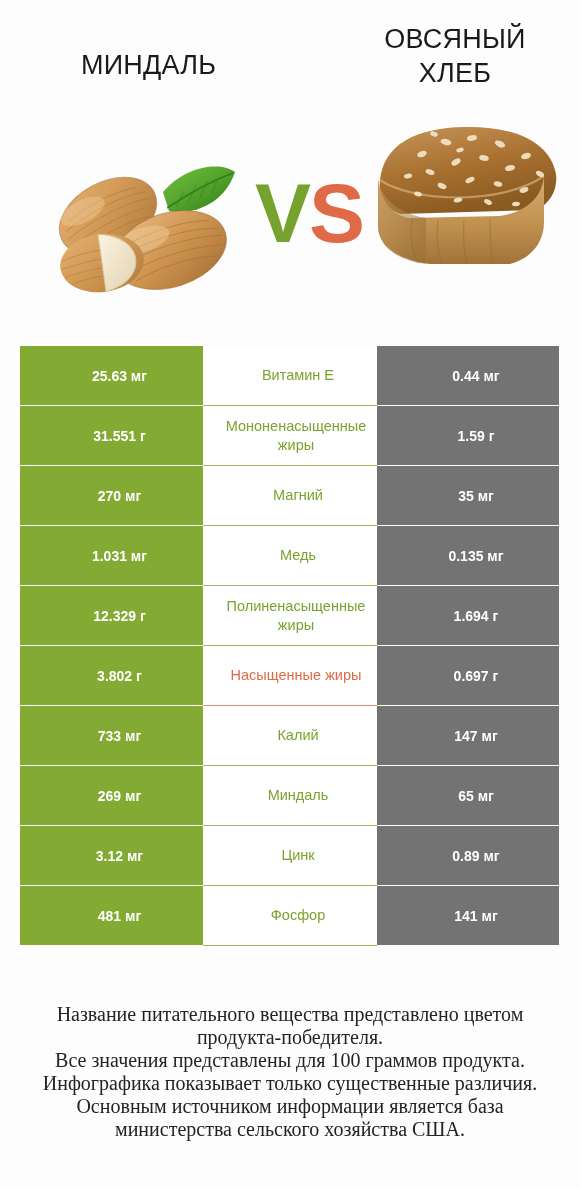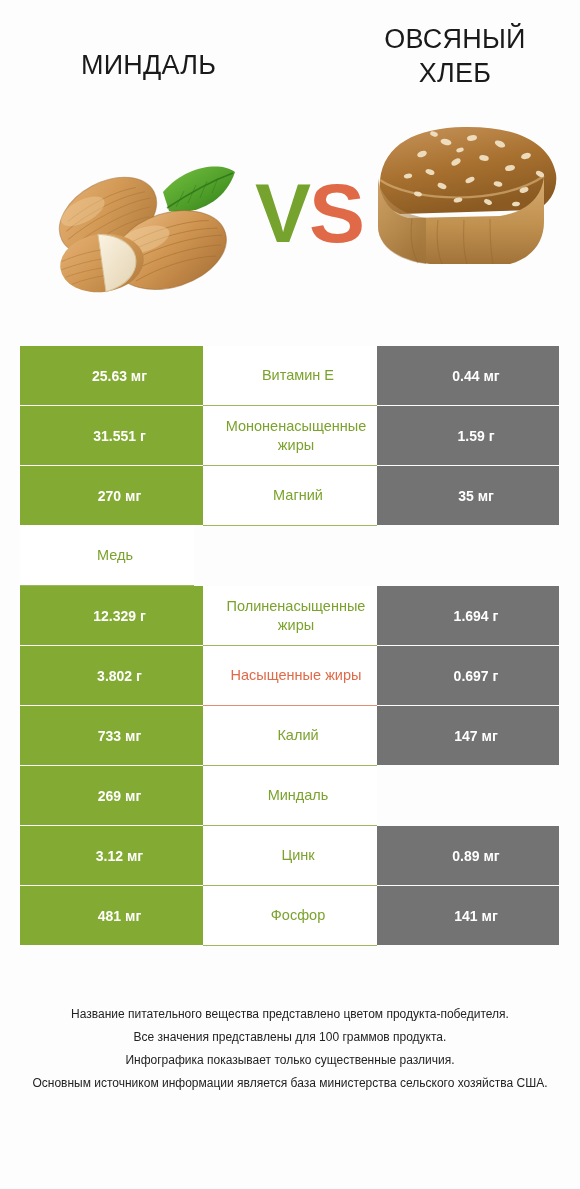--- a/index.html
+++ b/index.html
@@ -155,24 +155,25 @@
   }
 
   
   .footer {
     position: absolute;
     left: 24px;
     top: 1003px;
     width: 532px;
     text-align: center;
     color: #232323;
-    font-size: 12px;
+    font-size: 20px;
     line-height: 23px;
     font-weight: 400;
     white-space: pre-line;
+    font-family: Liberation Serif, serif;
   }
 </style>
 </head>
 <body>
 
 <div class="page">
 
   <div class="header">
 
     <div class="title title-left">Миндаль</div>
@@ -331,23 +332,25 @@
         <div class="cell cell-right">1.59 г</div>
       </div>
       <div class="row">
         <div class="cell cell-left">270 мг</div>
         <div class="cell cell-mid green">
           <span class="label">Магний</span>
         </div>
         <div class="cell cell-right">35 мг</div>
       </div>
       <div class="row">
+        <div class="cell cell-left">1.031 мг</div>
         <div class="cell cell-mid green">
           <span class="label">Медь</span>
         </div>
+        <div class="cell cell-right">0.135 мг</div>
       </div>
       <div class="row">
         <div class="cell cell-left">12.329 г</div>
         <div class="cell cell-mid green">
           <span class="label wrap">Полиненасыщенные жиры</span>
         </div>
         <div class="cell cell-right">1.694 г</div>
       </div>
       <div class="row">
         <div class="cell cell-left">3.802 г</div>
@@ -361,20 +364,21 @@
         <div class="cell cell-mid green">
           <span class="label">Калий</span>
         </div>
         <div class="cell cell-right">147 мг</div>
       </div>
       <div class="row">
         <div class="cell cell-left">269 мг</div>
         <div class="cell cell-mid green">
           <span class="label">Миндаль</span>
         </div>
+        <div class="cell cell-right">65 мг</div>
       </div>
       <div class="row">
         <div class="cell cell-left">3.12 мг</div>
         <div class="cell cell-mid green">
           <span class="label">Цинк</span>
         </div>
         <div class="cell cell-right">0.89 мг</div>
       </div>
       <div class="row">
         <div class="cell cell-left">481 мг</div>

